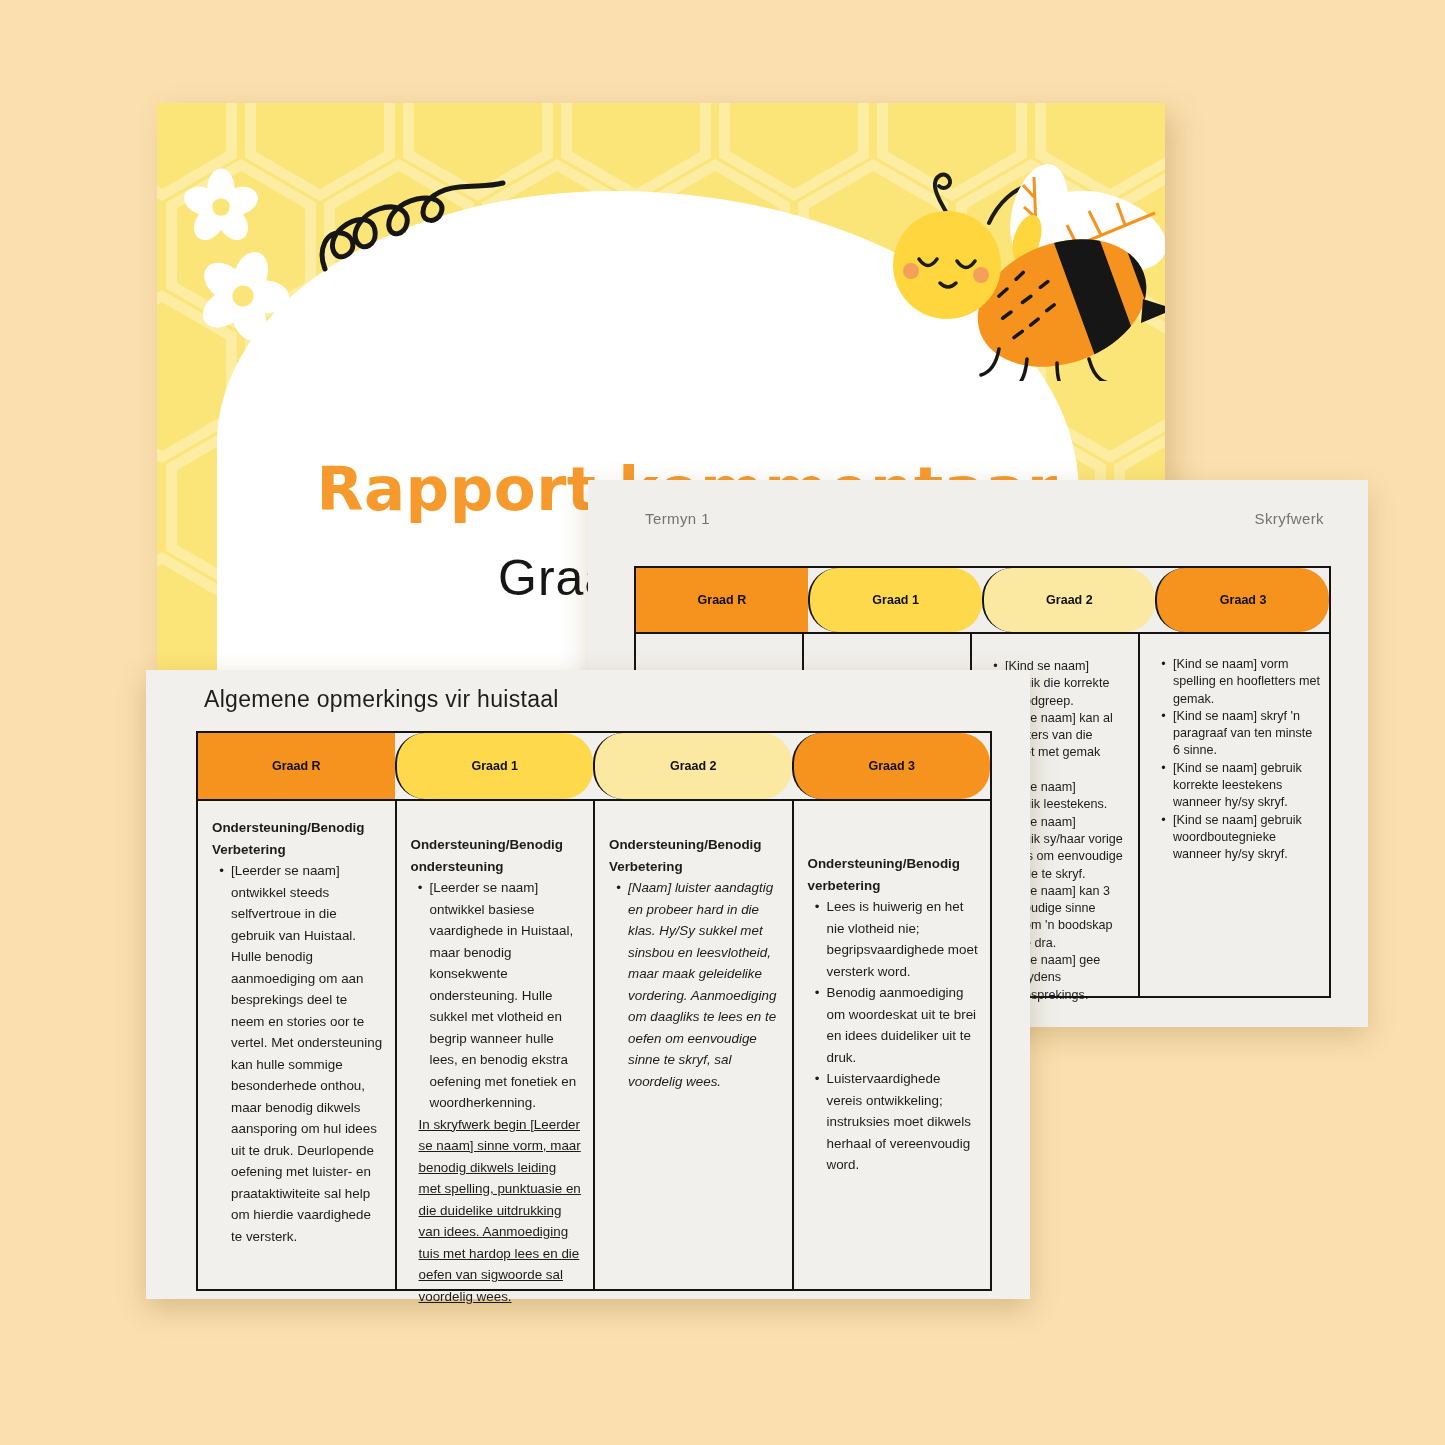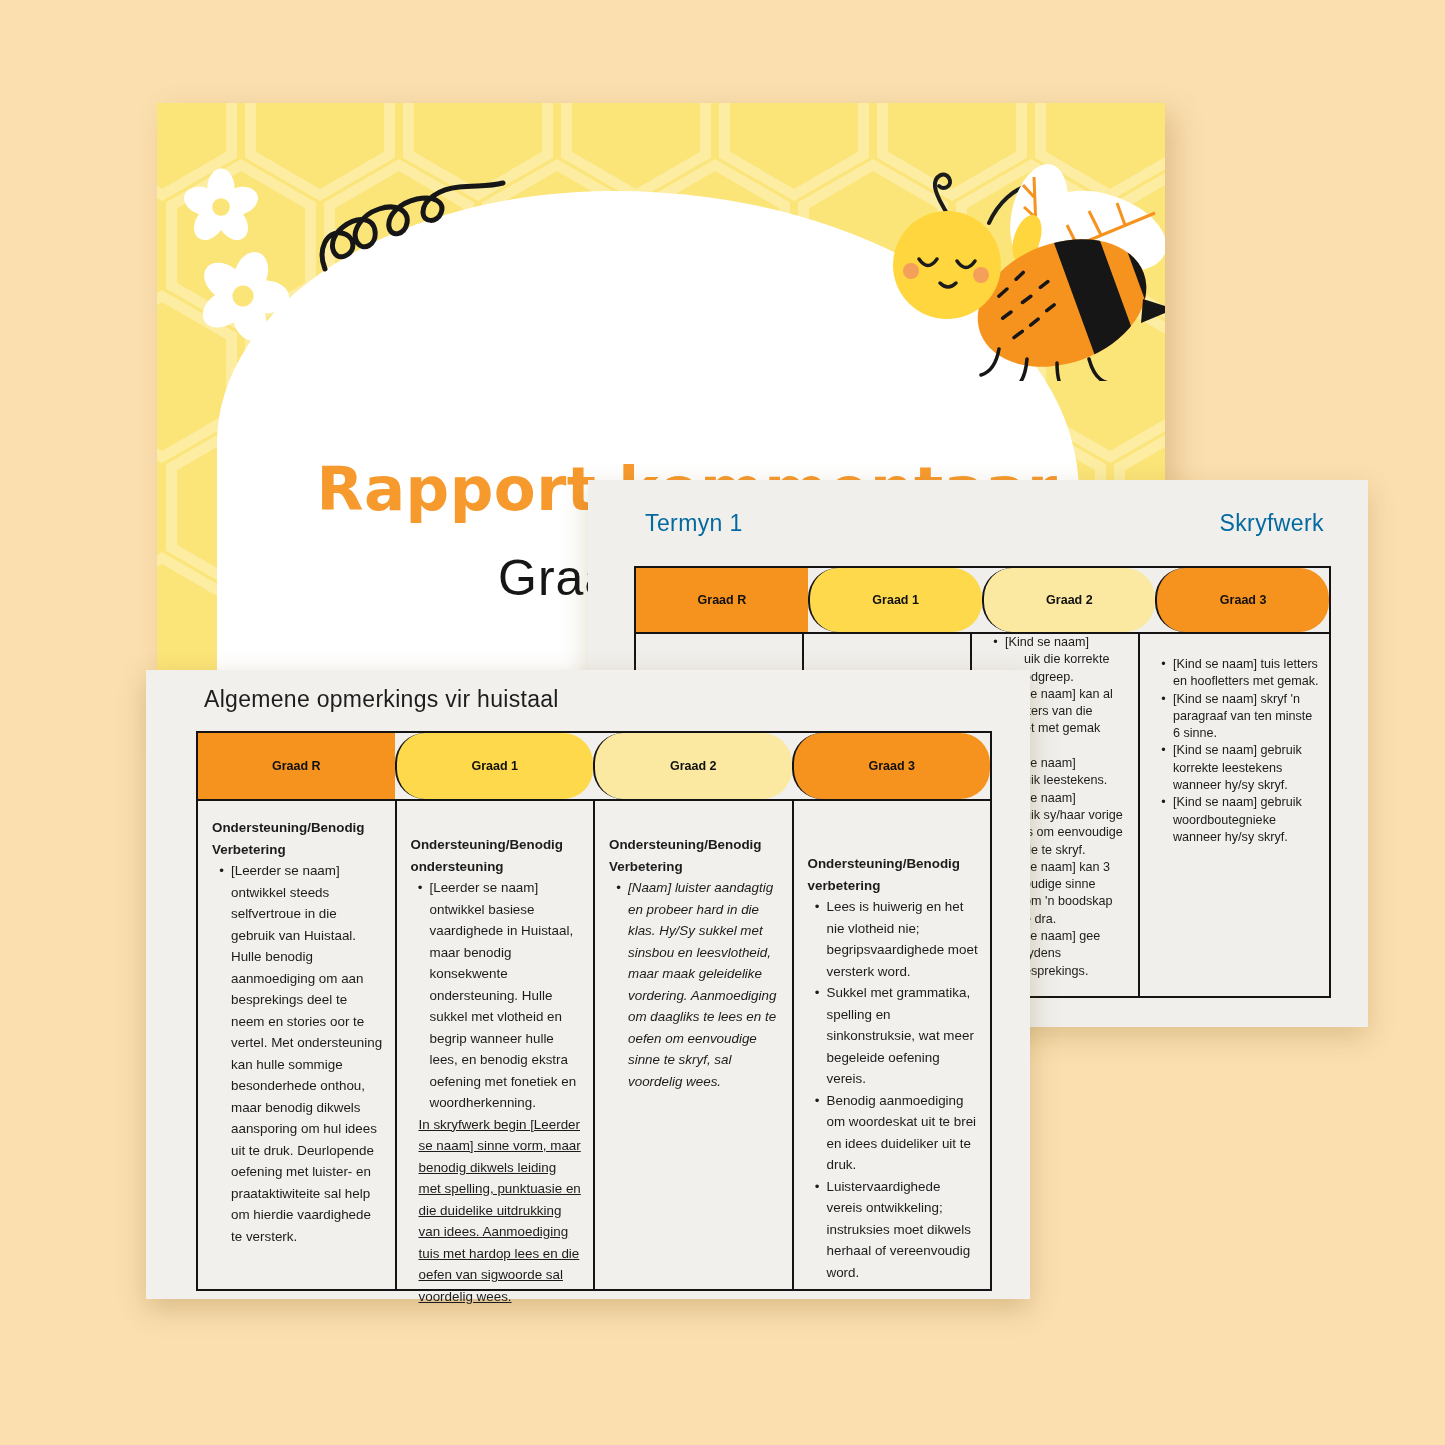--- a/index.html
+++ b/index.html
@@ -20,21 +20,21 @@
         font-family:"DejaVu Sans",sans-serif;font-weight:800;font-size:61px;letter-spacing:.5px;
         color:#F79A2E;}
   #cover-sub{position:absolute;left:341px;top:446px;font-size:50px;font-weight:300;
         color:#161616;letter-spacing:1px;}
   .illus{position:absolute;}
   
   #skryfwerk{left:588px;top:480px;width:780px;height:547px;background:#F0EFEB;z-index:2;
         box-shadow:0 10px 26px rgba(120,85,25,.22);}
   #huistaal{left:146px;top:670px;width:884px;height:629px;background:#F1F0EC;z-index:3;
         box-shadow:0 10px 26px rgba(120,85,25,.25);}
-  .card-head-label{position:absolute;font-size:23px;font-weight:400;color:#0369a1;letter-spacing:.4px;}
+  .card-head-label{position:absolute;font-size:15px;font-weight:400;color:#737373;letter-spacing:.4px;}
   #term{left:57px;top:30px;}
   #sect{right:44px;top:30px;}
   #huistaal-title{position:absolute;left:58px;top:16px;font-size:23px;font-weight:400;
         color:#1d1d1d;letter-spacing:.3px;}
   .tbl{position:absolute;border:2px solid #141414;background:transparent;}
   #btable{left:46px;top:86px;width:693px;height:428px;}
   #ftable{left:50px;top:61px;width:792px;height:556px;}
   .thead{position:absolute;left:0;right:0;top:0;display:flex;border-bottom:2px solid #141414;}
   #btable .thead{height:64px;}
   #ftable .thead{height:66px;}
@@ -45,21 +45,21 @@
   #btable .tbody{top:66px;}
   #ftable .tbody{top:68px;}
   .td{flex:1;position:relative;overflow:visible;}
   .td + .td{border-left:2px solid #141414;}
   
   .btxt{font-size:12.6px;line-height:17.3px;}
   .ftxt{font-size:13.4px;line-height:21.5px;}
   .cellhead{font-weight:700;}
   #huistaal .td{padding:0 12px 0 14px;box-sizing:border-box;}
   #bg3{padding:22px 9px 0 14px;box-sizing:border-box;}
-  #bg2{padding-top:0;box-sizing:border-box;}
+  #bg2{padding-top:24px;box-sizing:border-box;}
   .li{display:flex;}
   .li::before{content:"\2022";flex:none;width:19px;text-align:center;}
   .litext{flex:1;}
   .italic .litext{font-style:italic;}
   .para{margin-left:8px;text-decoration:underline;}
   #bg2 .li{padding-left:14px;}
   .frags{margin-left:52px;}
   .frag{min-height:17.3px;white-space:nowrap;}
 </style>
 </head>
@@ -301,21 +301,21 @@
               <div class="frag">oudige sinne</div>
               <div class="frag">om 'n boodskap</div>
               <div class="frag">e dra.</div>
               <div class="frag"> se naam] gee</div>
               <div class="frag"> tydens</div>
               <div class="frag">esprekings.</div>
             </div>
           </div>
         <div class="td" id="bg3">
             <div class="li">
-              <span class="litext">[Kind se naam] tuis letters en hoofletters met gemak.</span>
+              <span class="litext">[Kind se naam] vorm spelling en hoofletters met gemak.</span>
             </div>
             <div class="li">
               <span class="litext">[Kind se naam] skryf 'n paragraaf van ten minste 6 sinne.</span>
             </div>
             <div class="li">
               <span class="litext">[Kind se naam] gebruik korrekte leestekens wanneer hy/sy skryf.</span>
             </div>
             <div class="li">
               <span class="litext">[Kind se naam] gebruik woordboutegnieke wanneer hy/sy skryf.</span>
             </div>
@@ -352,23 +352,20 @@
             <div class="li italic">
               <span class="litext">[Naam] luister aandagtig en probeer hard in die klas. Hy/Sy sukkel met sinsbou en leesvlotheid, maar maak geleidelike vordering. Aanmoediging om daagliks te lees en te oefen om eenvoudige sinne te skryf, sal voordelig wees.</span>
             </div>
           </div>
           <div class="td" style="padding-top: 52px;">
             <div class="cellhead">Ondersteuning/Benodig verbetering</div>
             <div class="li">
               <span class="litext">Lees is huiwerig en het nie vlotheid nie; begripsvaardighede moet versterk word.</span>
             </div>
             <div class="li">
-              <span class="litext">Sukkel met grammatika, spelling en sinkonstruksie, wat meer begeleide oefening vereis.</span>
-            </div>
-            <div class="li">
               <span class="litext">Benodig aanmoediging om woordeskat uit te brei en idees duideliker uit te druk.</span>
             </div>
             <div class="li">
               <span class="litext">Luistervaardighede vereis ontwikkeling; instruksies moet dikwels herhaal of vereenvoudig word.</span>
             </div>
           </div>
         </div>
     </div>
   </div>
 

